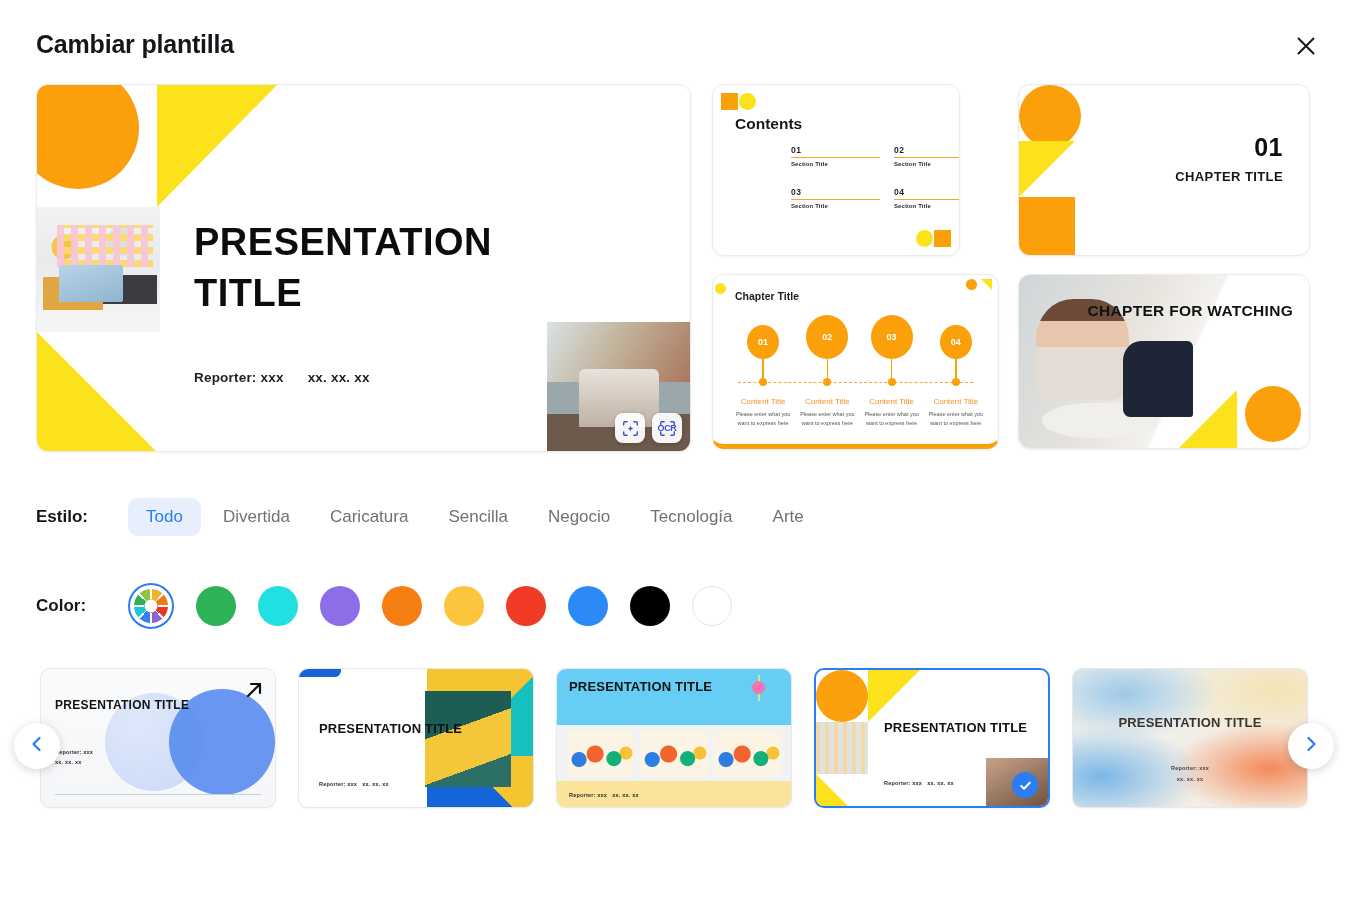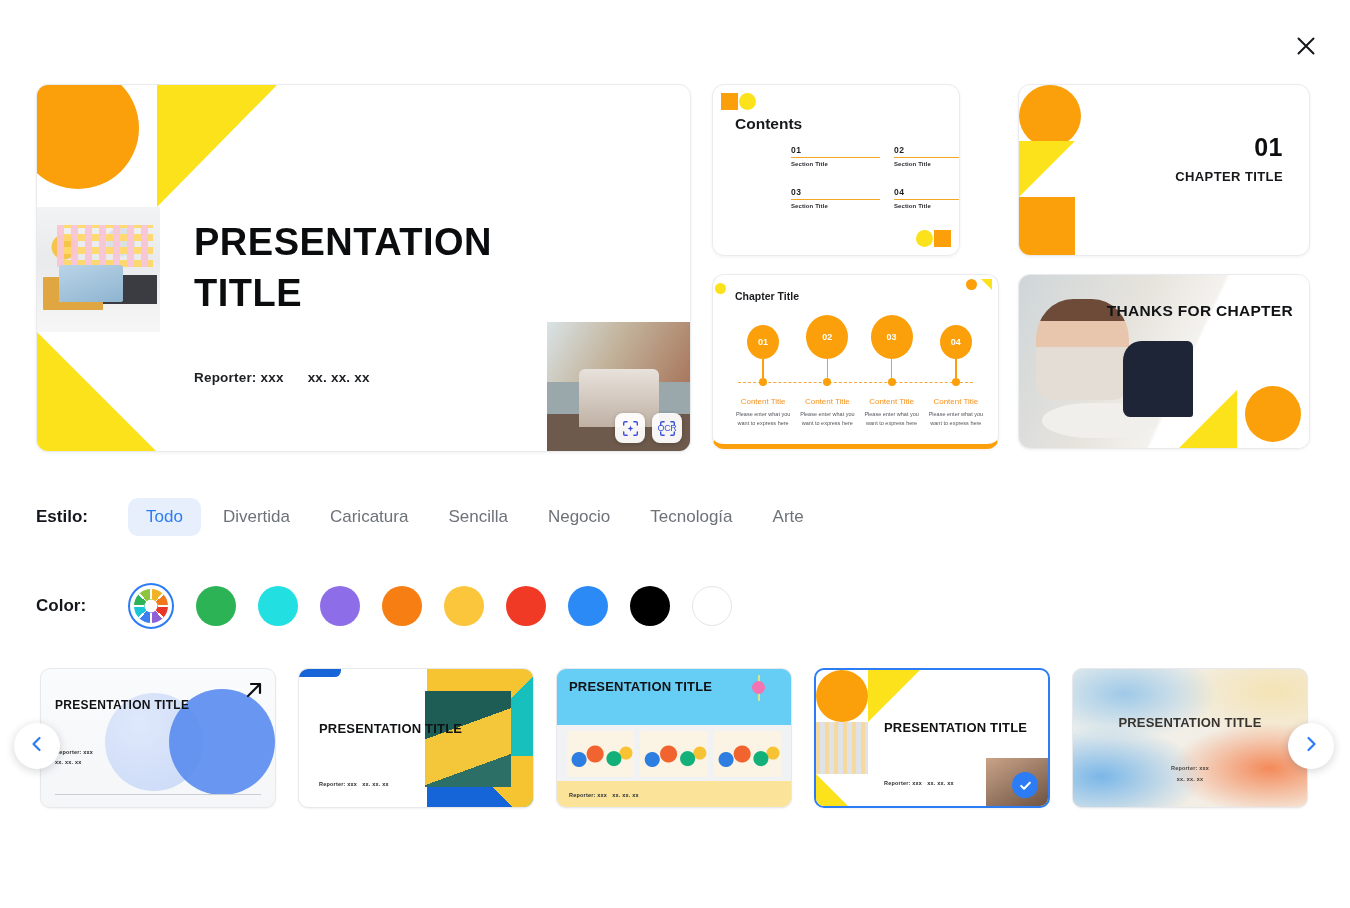--- a/index.html
+++ b/index.html
@@ -100,21 +100,21 @@
     content:""; position:absolute; left:22%; top:36%; width:56%; height:44%;
     background: linear-gradient(180deg,#e8e2dc,#bfb1a4); border-radius: 6px 6px 0 0;
   }
   .float-tools { position: absolute; right: 8px; bottom: 8px; display: flex; gap: 7px; z-index: 5; }
   .tool-btn {
     width: 30px; height: 30px; border-radius: 8px; background: rgba(255,255,255,.94);
     display: flex; align-items: center; justify-content: center; cursor: pointer;
     box-shadow: 0 1px 4px rgba(0,0,0,.2);
   }
   .tool-btn svg { display:block; }
-  .tool-ocr-text { font-size: 9px; font-weight: 400; color: #3b4fd8; letter-spacing: -.3px; }
+  .tool-ocr-text { font-size: 9px; font-weight: 700; color: #3b4fd8; letter-spacing: -.3px; }
 
   
   .t-sq { position:absolute; left:8px; top:8px; width:17px; height:17px; background: var(--orange); }
   .t-ci { position:absolute; left:26px; top:8px; width:17px; height:17px; border-radius:50%; background: var(--yellow); }
   .t-sq-b { position:absolute; right:8px; bottom:8px; width:17px; height:17px; background: var(--orange); }
   .t-ci-b { position:absolute; right:26px; bottom:8px; width:17px; height:17px; border-radius:50%; background: var(--yellow); }
   .t-head { position:absolute; left:22px; top:30px; font-size:15.5px; font-weight:700; color:#18191c; }
   .t-grid { position:absolute; left:78px; top:60px; width: 192px; display:grid; grid-template-columns: 1fr 1fr; gap: 20px 14px; }
   .t-item .t-num { font-size:8.5px; font-weight:700; color:#1d1f22; letter-spacing:.4px; }
   .t-item .t-rule { height:1px; background:#f5a623; margin:2px 0 3px; }
@@ -279,20 +279,21 @@
     background:#2b7cf5; color:#fff; font-size: 17px; font-weight: 700;
     display:flex; align-items:center; justify-content:center; cursor:pointer; border:none;
   }
 </style>
 </head>
 <body>
 
 <div class="dialog" style="--orange:#fba00a; --yellow:#fbe21b;">
 
   <div class="header">
+    <div class="dlg-title">Cambiar plantilla</div>
     <div class="close-btn">
       <span>
         <svg width="22" height="22" viewBox="0 0 22 22" fill="none">
           <path d="M3.5 3.5 L18.5 18.5 M18.5 3.5 L3.5 18.5" stroke="#15171a" stroke-width="2" stroke-linecap="round"></path>
         </svg>
       </span>
     </div>
   </div>
 
   <div class="preview-area">
@@ -403,21 +404,21 @@
           <div class="tl-tx">Please enter what you want to express here</div>
         </div>
       </div>
     </div>
 
     <div class="slide slide-thx">
       <div class="x-photo"></div>
       <div class="x-dark"></div>
       <div class="x-tri"></div>
       <div class="x-ci"></div>
-      <div class="x-text">THANKS FOR CHAPTER</div>
+      <div class="x-text">CHAPTER FOR WATCHING</div>
     </div>
   </div>
 
   <div class="filter-row color-row">
     <div class="filter-label">Color:</div>
     <div class="swatches">
       <div class="wheel-wrap">
         <div class="wheel"></div>
       </div>
       <div class="swatch" style="background:#2bb355"></div>

